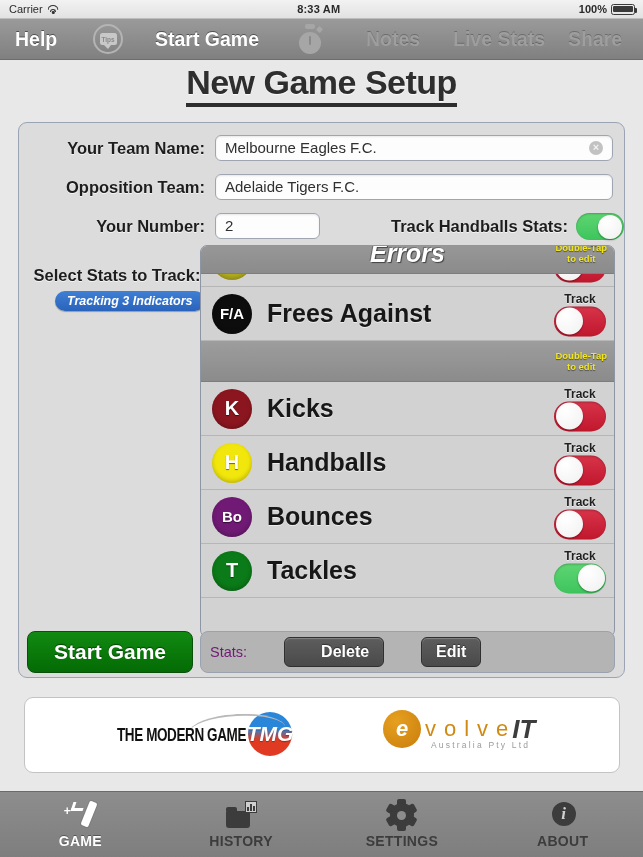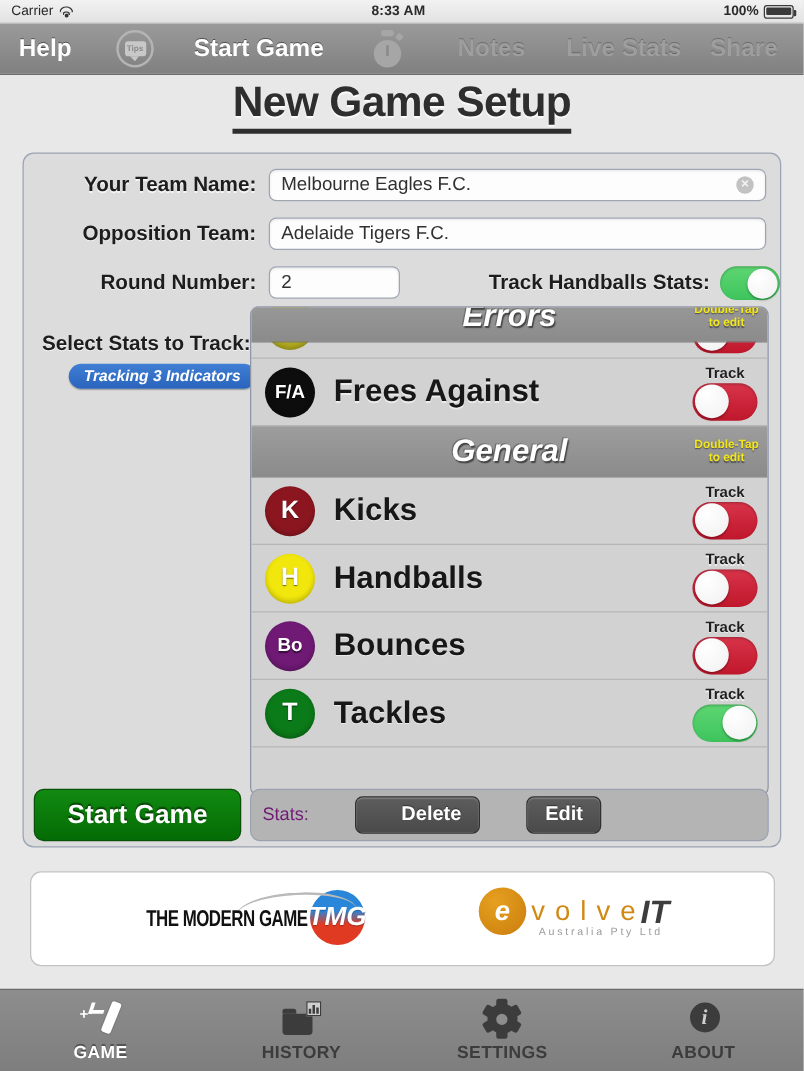--- a/index.html
+++ b/index.html
@@ -327,21 +327,21 @@
     </div>
 
     <div class="field-row row-opp">
       <div class="field-label">Opposition Team:</div>
       <div class="tf">
         <span>Adelaide Tigers F.C.</span>
       </div>
     </div>
 
     <div class="field-row row-round">
-      <div class="field-label">Round Number:</div>
+      <div class="field-label">Your Number:</div>
       <div class="tf">
         <span>2</span>
       </div>
     </div>
 
     <div class="field-row row-track">
       <div class="field-label">Track Handballs Stats:</div>
       <div class="sw sw-small on" style="margin-left:8px;">
           <div class="knob"></div>
         </div>
@@ -371,21 +371,20 @@
             <span class="stat-name">Frees Against</span>
             <span class="track-wrap">
               <span class="track-lbl">Track</span>
               <span class="sw off">
                 <span class="knob"></span>
               </span>
             </span>
           </div>
         </div>
         <div class="section-head">
-          <span class="title">General</span>
           <span class="hint"><span>Double-Tap</span><br><span>to edit</span></span>
         </div>
         <div class="stat-row">
           <span class="chip" style="background: rgb(140, 22, 32);">K</span>
           <span class="stat-name">Kicks</span>
           <span class="track-wrap">
             <span class="track-lbl">Track</span>
             <span class="sw off">
               <span class="knob"></span>
             </span>

